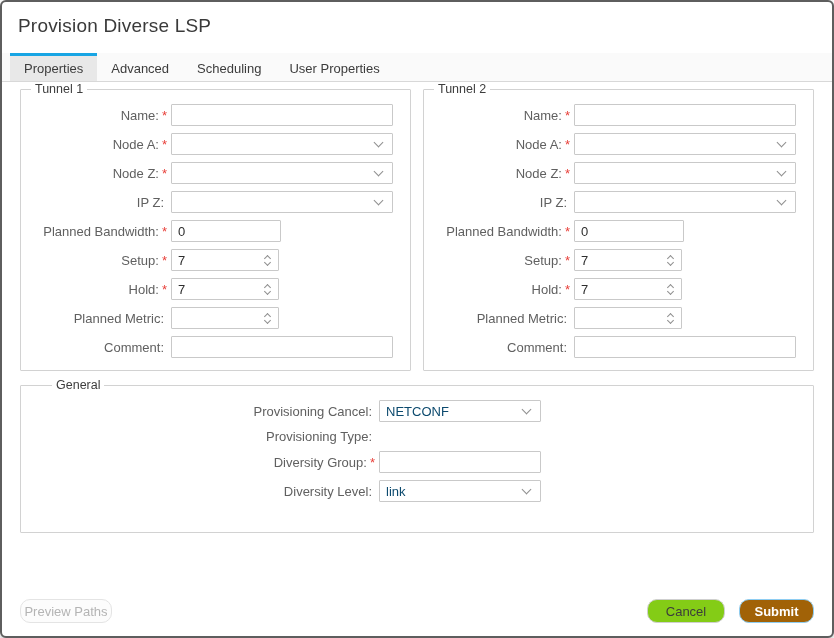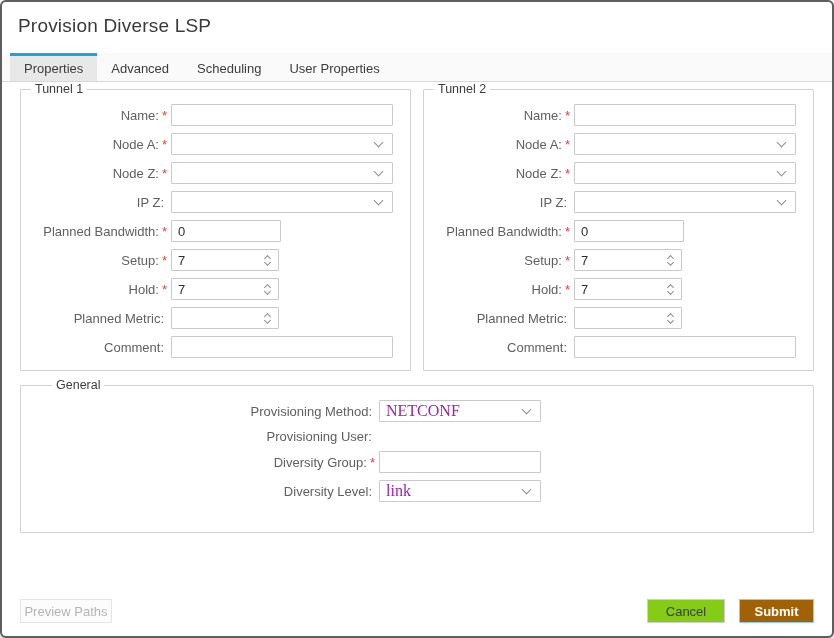--- a/index.html
+++ b/index.html
@@ -50,21 +50,21 @@
   .w-wide { width:222px; }
   .w-nar  { width:110px; }
   .w-spin { width:108px; }
   .w-gen  { width:162px; }
 
   .select {
     height:22px; border:1px solid #c9c9c9; border-radius:1px; background:#fff;
     display:flex; align-items:center; justify-content:space-between;
     padding:0 10px 0 6px; cursor:pointer;
   }
-  .selval { font-size:16px; color:#a21caf;font-family:Liberation Serif, serif; }
+  .selval { font-size:13px; color:#0c4a6e; }
 
   .chev { display:block; width:7px; height:7px;
           border-right:1px solid #8f8f8f; border-bottom:1px solid #8f8f8f; }
   .chev.down { transform:rotate(45deg); margin-top:-3px; }
   .chev.up   { transform:rotate(-135deg); margin-bottom:-3px; }
 
   .spin {
     height:22px; border:1px solid #c9c9c9; border-radius:1px; background:#fff;
     display:flex; align-items:center;
   }
@@ -76,21 +76,21 @@
   .spin-btns { display:flex; flex-direction:column; padding-right:8px; gap:5px; cursor:pointer; }
   .spin-btns .chev { width:5px; height:5px; }
 
   .general-wrap { padding:0 18px; margin-top:7px; }
   fieldset.general { width:100%; padding-bottom:30px;padding-left:27px; }
 
   .footer { display:flex; align-items:center; padding:0 18px; margin-top:auto; margin-bottom:13px; }
   .spacer { flex:1; }
   .btn {
     height:24px; font-family:"Liberation Sans", sans-serif; font-size:13px;
-    border-radius:0; display:flex; align-items:center; justify-content:center;
+    border-radius:10px; display:flex; align-items:center; justify-content:center;
     cursor:pointer; user-select:none;
   }
   .btn-preview { width:92px; background:#fcfcfc; border:1px solid #e4e4e4; color:#b4b4b4; }
   .btn-cancel  { width:78px; background:#84cc16; border:1px solid #cfcfcf; color:#3c3c3c; margin-right:14px; }
   .btn-submit  { width:75px; background:#a16207; border:1px solid #8ecdf2; color:#ffffff; font-weight:bold; }
 </style>
 </head>
 <body>
 
 <div class="window">
@@ -260,29 +260,29 @@
       </div>
     </fieldset>
 
   </div>
 
   <div class="general-wrap">
     <fieldset class="group general">
       <legend>General</legend>
 
       <div class="row">
-        <label class="lbl glbl"><span>Provisioning Method:</span><span class="req"></span></label>
+        <label class="lbl glbl"><span>Provisioning Cancel:</span><span class="req"></span></label>
         <div class="select w-gen">
           <span class="selval">NETCONF</span>
           <i class="chev down"></i>
         </div>
       </div>
 
       <div class="row">
-        <label class="lbl glbl"><span>Provisioning User:</span><span class="req"></span></label>
+        <label class="lbl glbl"><span>Provisioning Type:</span><span class="req"></span></label>
       </div>
 
       <div class="row">
         <label class="lbl glbl"><span>Diversity Group:</span><span class="req">*</span></label>
         <input type="text" class="txt w-gen" value="" style="">
       </div>
 
       <div class="row">
         <label class="lbl glbl"><span>Diversity Level:</span><span class="req"></span></label>
         <div class="select w-gen">

